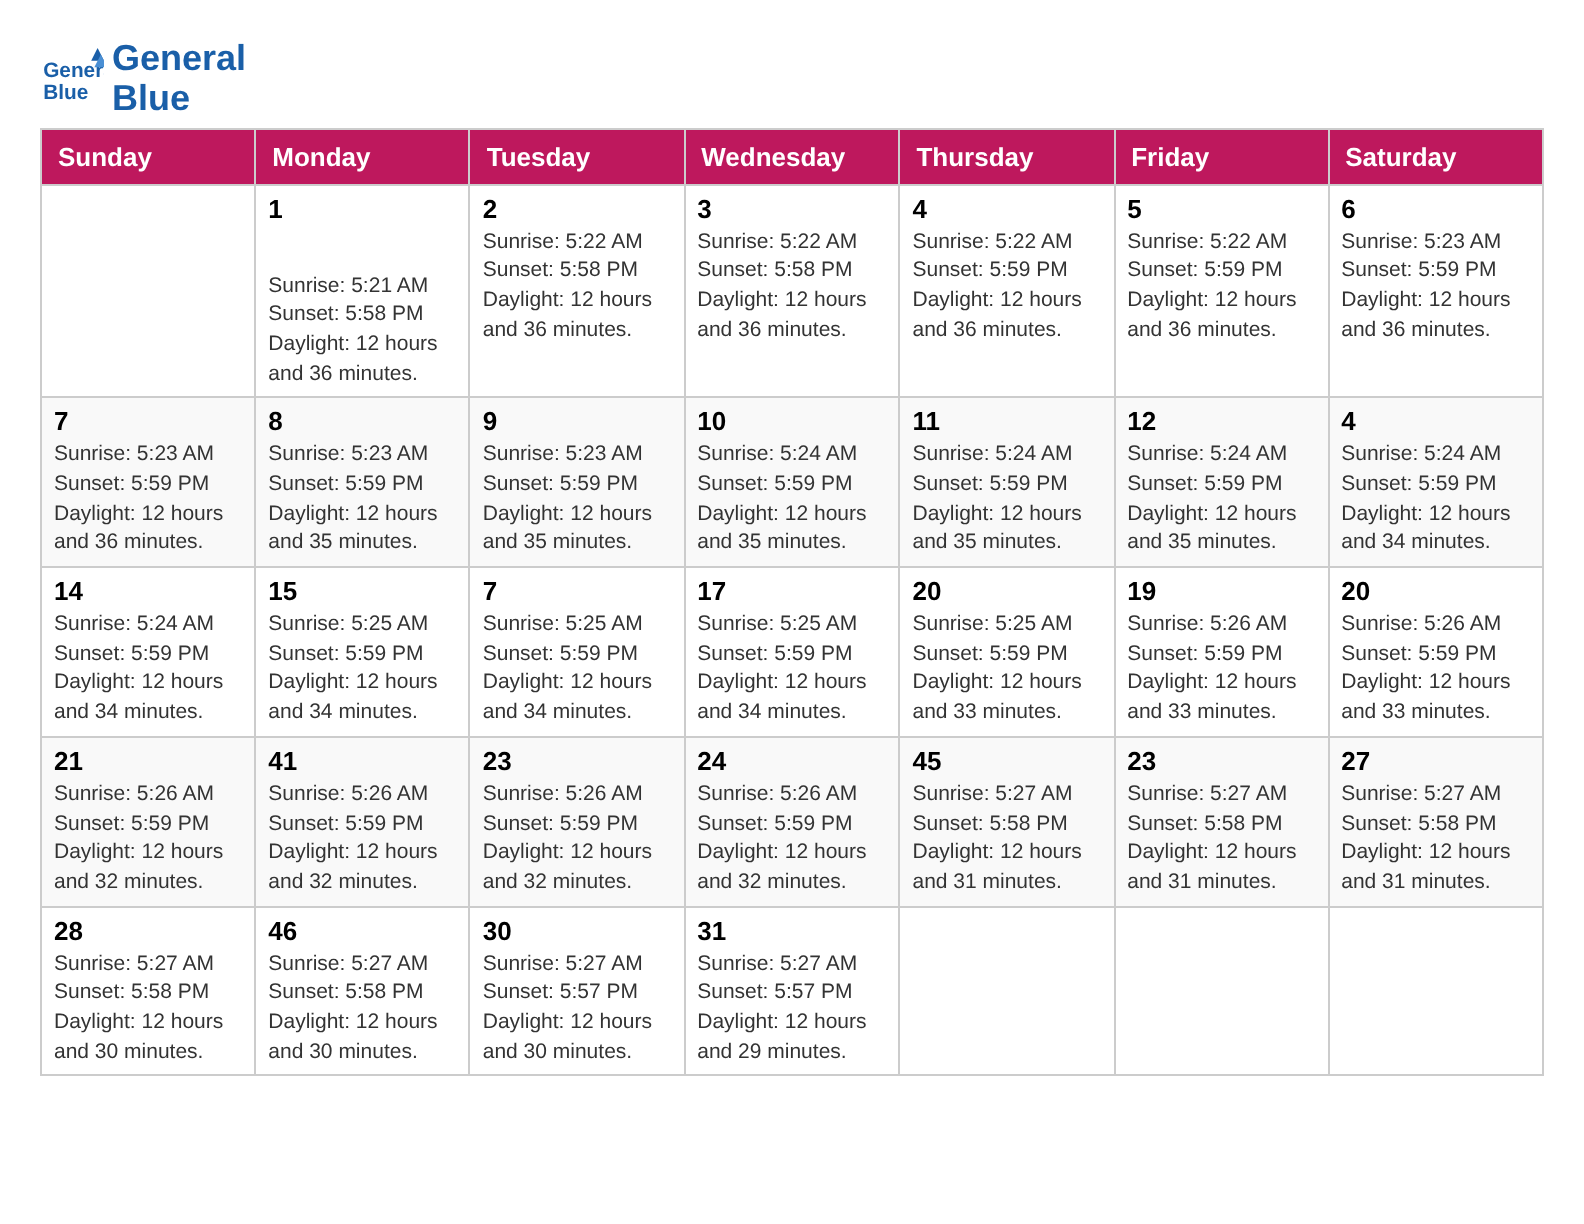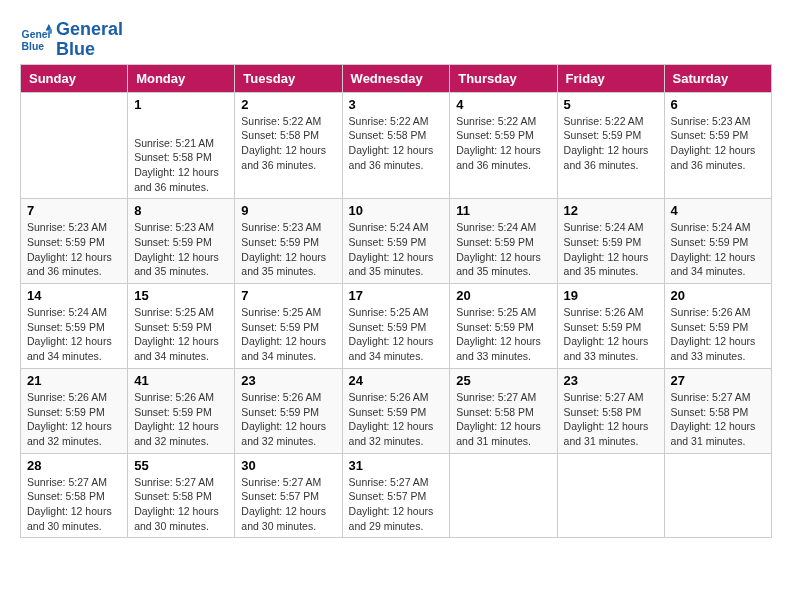--- a/index.html
+++ b/index.html
@@ -292,21 +292,21 @@
 and 32 minutes.</div>
         </td>
         <td>
           <div class="day-number">24</div>
           <div class="day-info" style="white-space: pre-line;">Sunrise: 5:26 AM
 Sunset: 5:59 PM
 Daylight: 12 hours
 and 32 minutes.</div>
         </td>
         <td>
-          <div class="day-number">25</div>
+          <div class="day-number">45</div>
           <div class="day-info" style="white-space: pre-line;">Sunrise: 5:27 AM
 Sunset: 5:58 PM
 Daylight: 12 hours
 and 31 minutes.</div>
         </td>
         <td>
           <div class="day-number">23</div>
           <div class="day-info" style="white-space: pre-line;">Sunrise: 5:27 AM
 Sunset: 5:58 PM
 Daylight: 12 hours
@@ -322,21 +322,21 @@
       </tr>
       <tr class="week-row">
         <td>
           <div class="day-number">28</div>
           <div class="day-info" style="white-space: pre-line;">Sunrise: 5:27 AM
 Sunset: 5:58 PM
 Daylight: 12 hours
 and 30 minutes.</div>
         </td>
         <td>
-          <div class="day-number">55</div>
+          <div class="day-number">46</div>
           <div class="day-info" style="white-space: pre-line;">Sunrise: 5:27 AM
 Sunset: 5:58 PM
 Daylight: 12 hours
 and 30 minutes.</div>
         </td>
         <td>
           <div class="day-number">30</div>
           <div class="day-info" style="white-space: pre-line;">Sunrise: 5:27 AM
 Sunset: 5:57 PM
 Daylight: 12 hours

